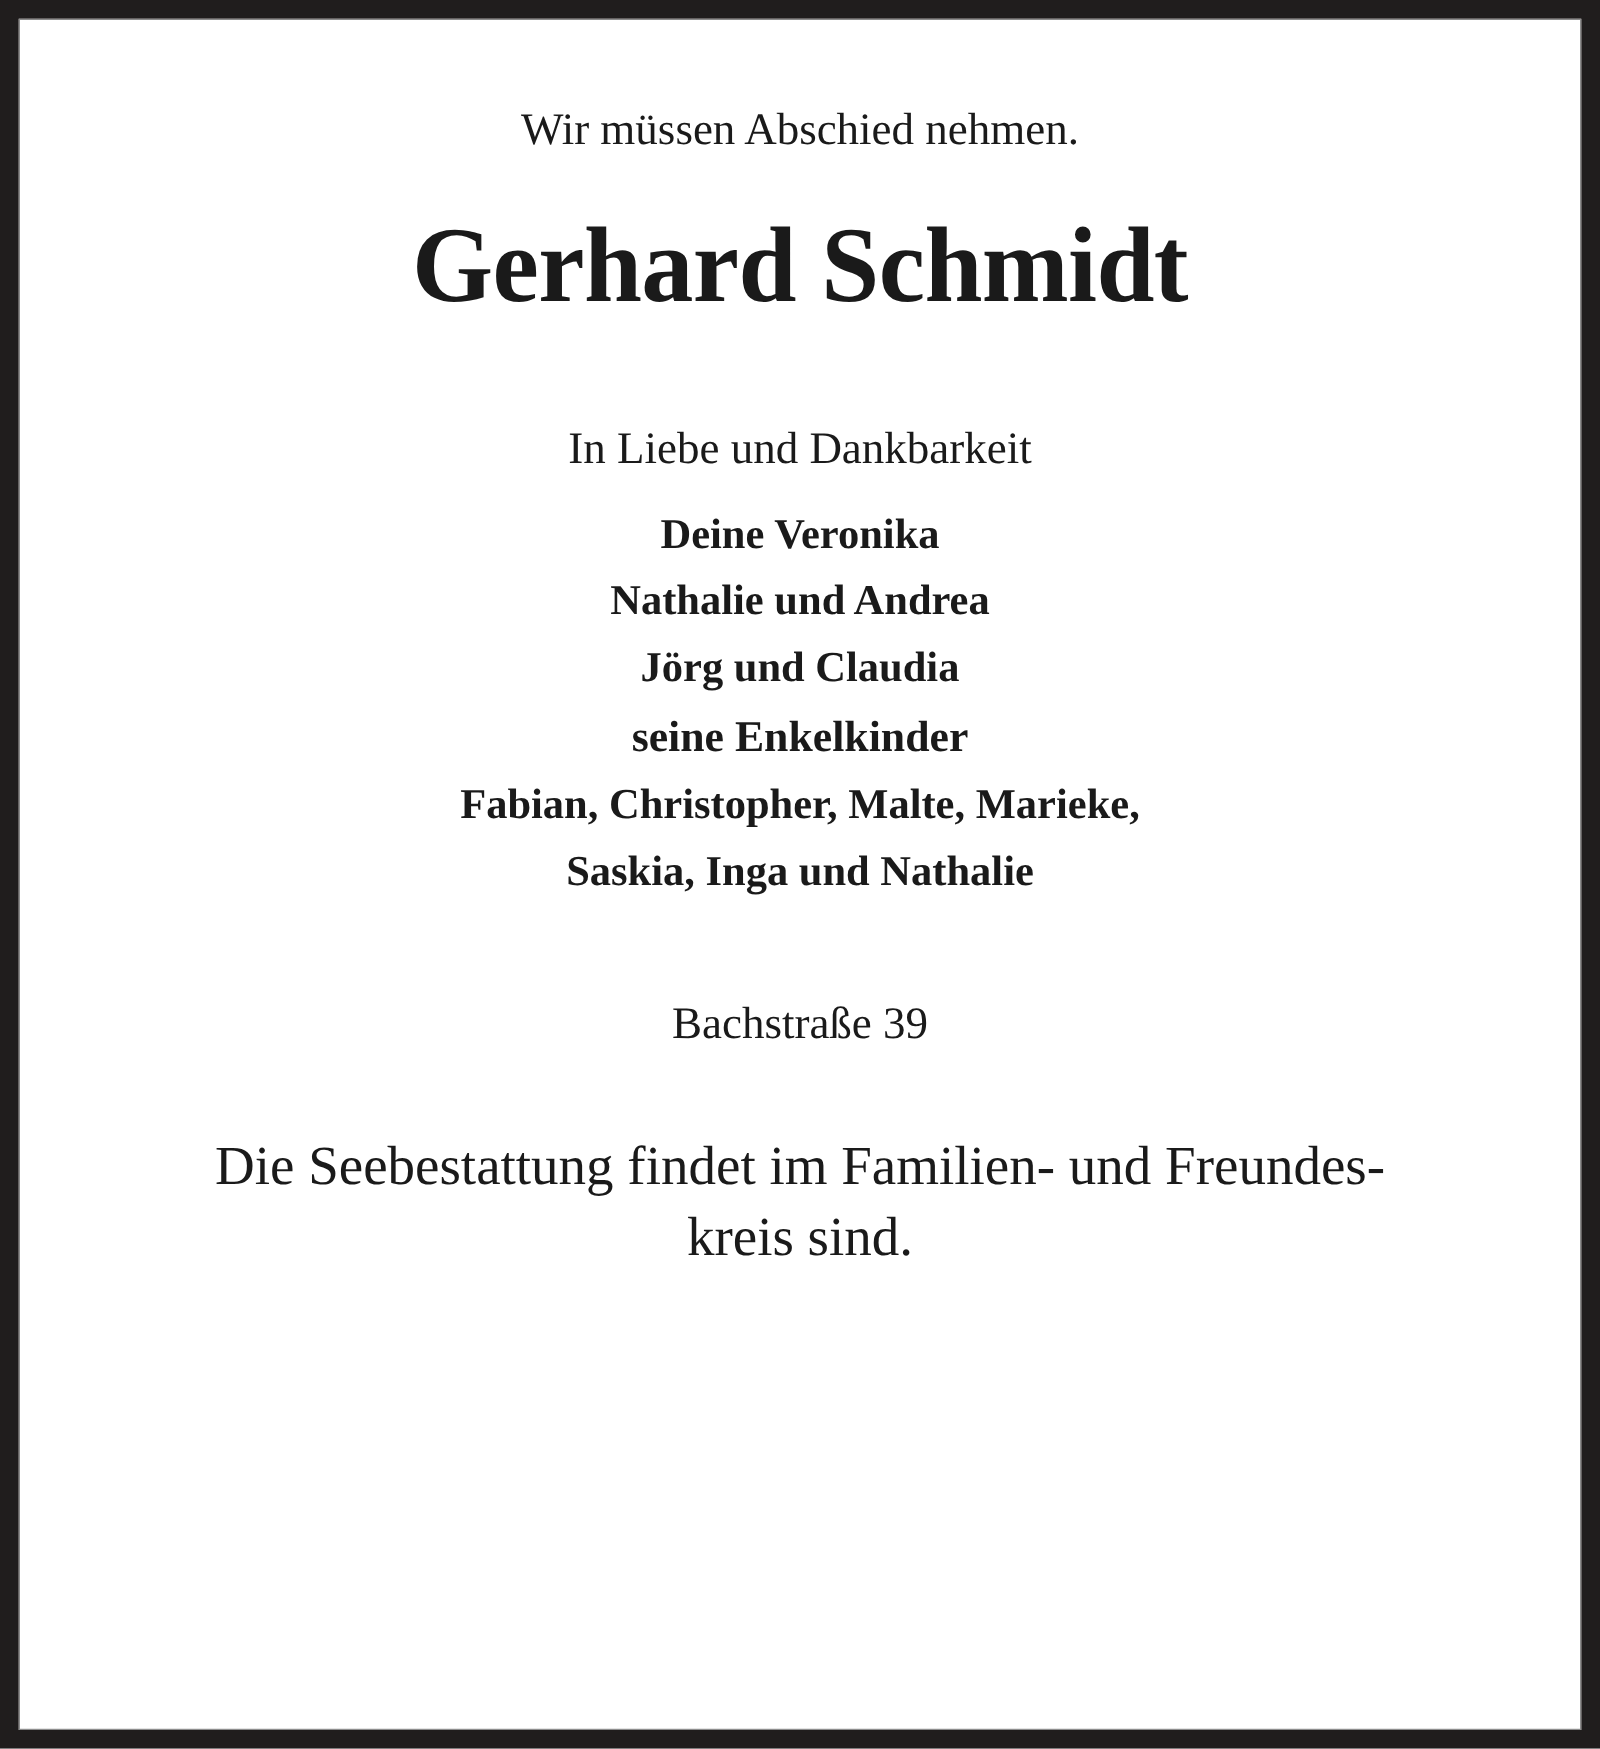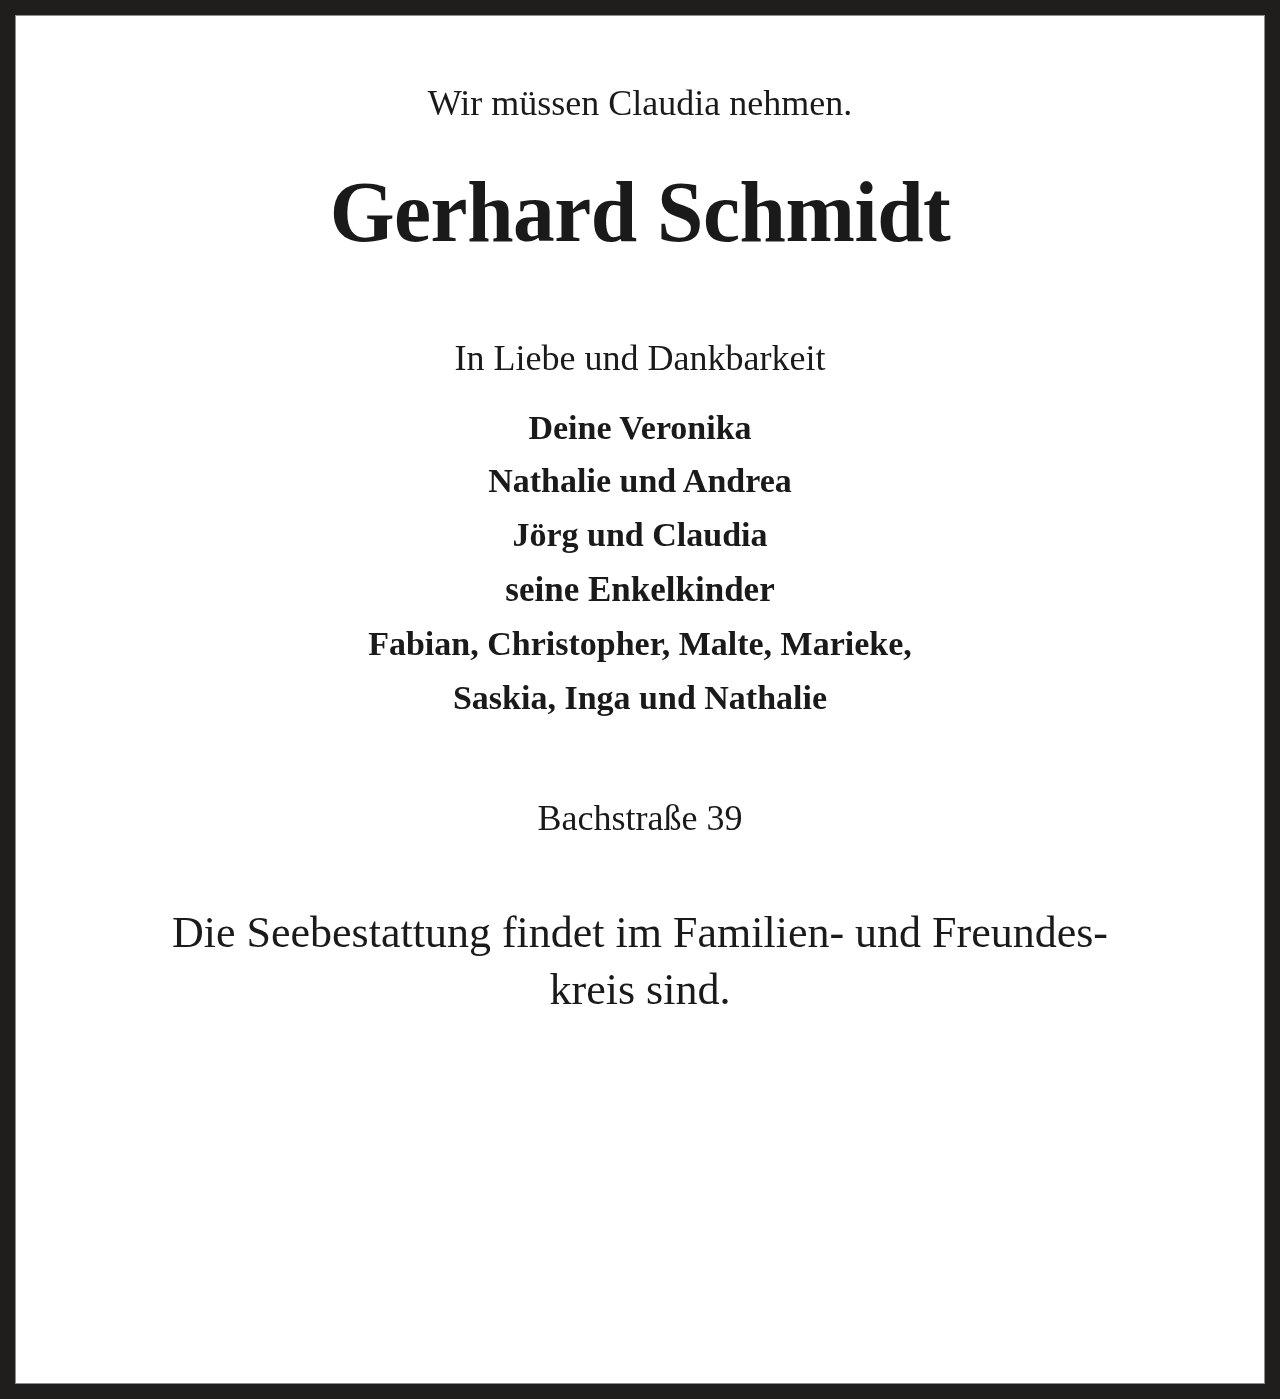--- a/index.html
+++ b/index.html
@@ -115,21 +115,21 @@
     padding: 0 22px;
   }
 </style>
 </head>
 <body>
 
 <div class="obituary-frame">
   <div class="obituary-card">
 
 
-    <div class="inner announce">Wir müssen Claudia nehmen.</div>
+    <div class="inner announce">Wir müssen Abschied nehmen.</div>
 
     <div class="inner deceased-name">Gerhard Schmidt</div>
 
 
     <div class="inner mourners">
       <div class="mourners-intro">In Liebe und Dankbarkeit</div>
       <div class="mourners-list">
         <div class="mourner-line">Deine Veronika</div>
         <div class="mourner-line">Nathalie und Andrea</div>
         <div class="mourner-line">Jörg und Claudia</div>

